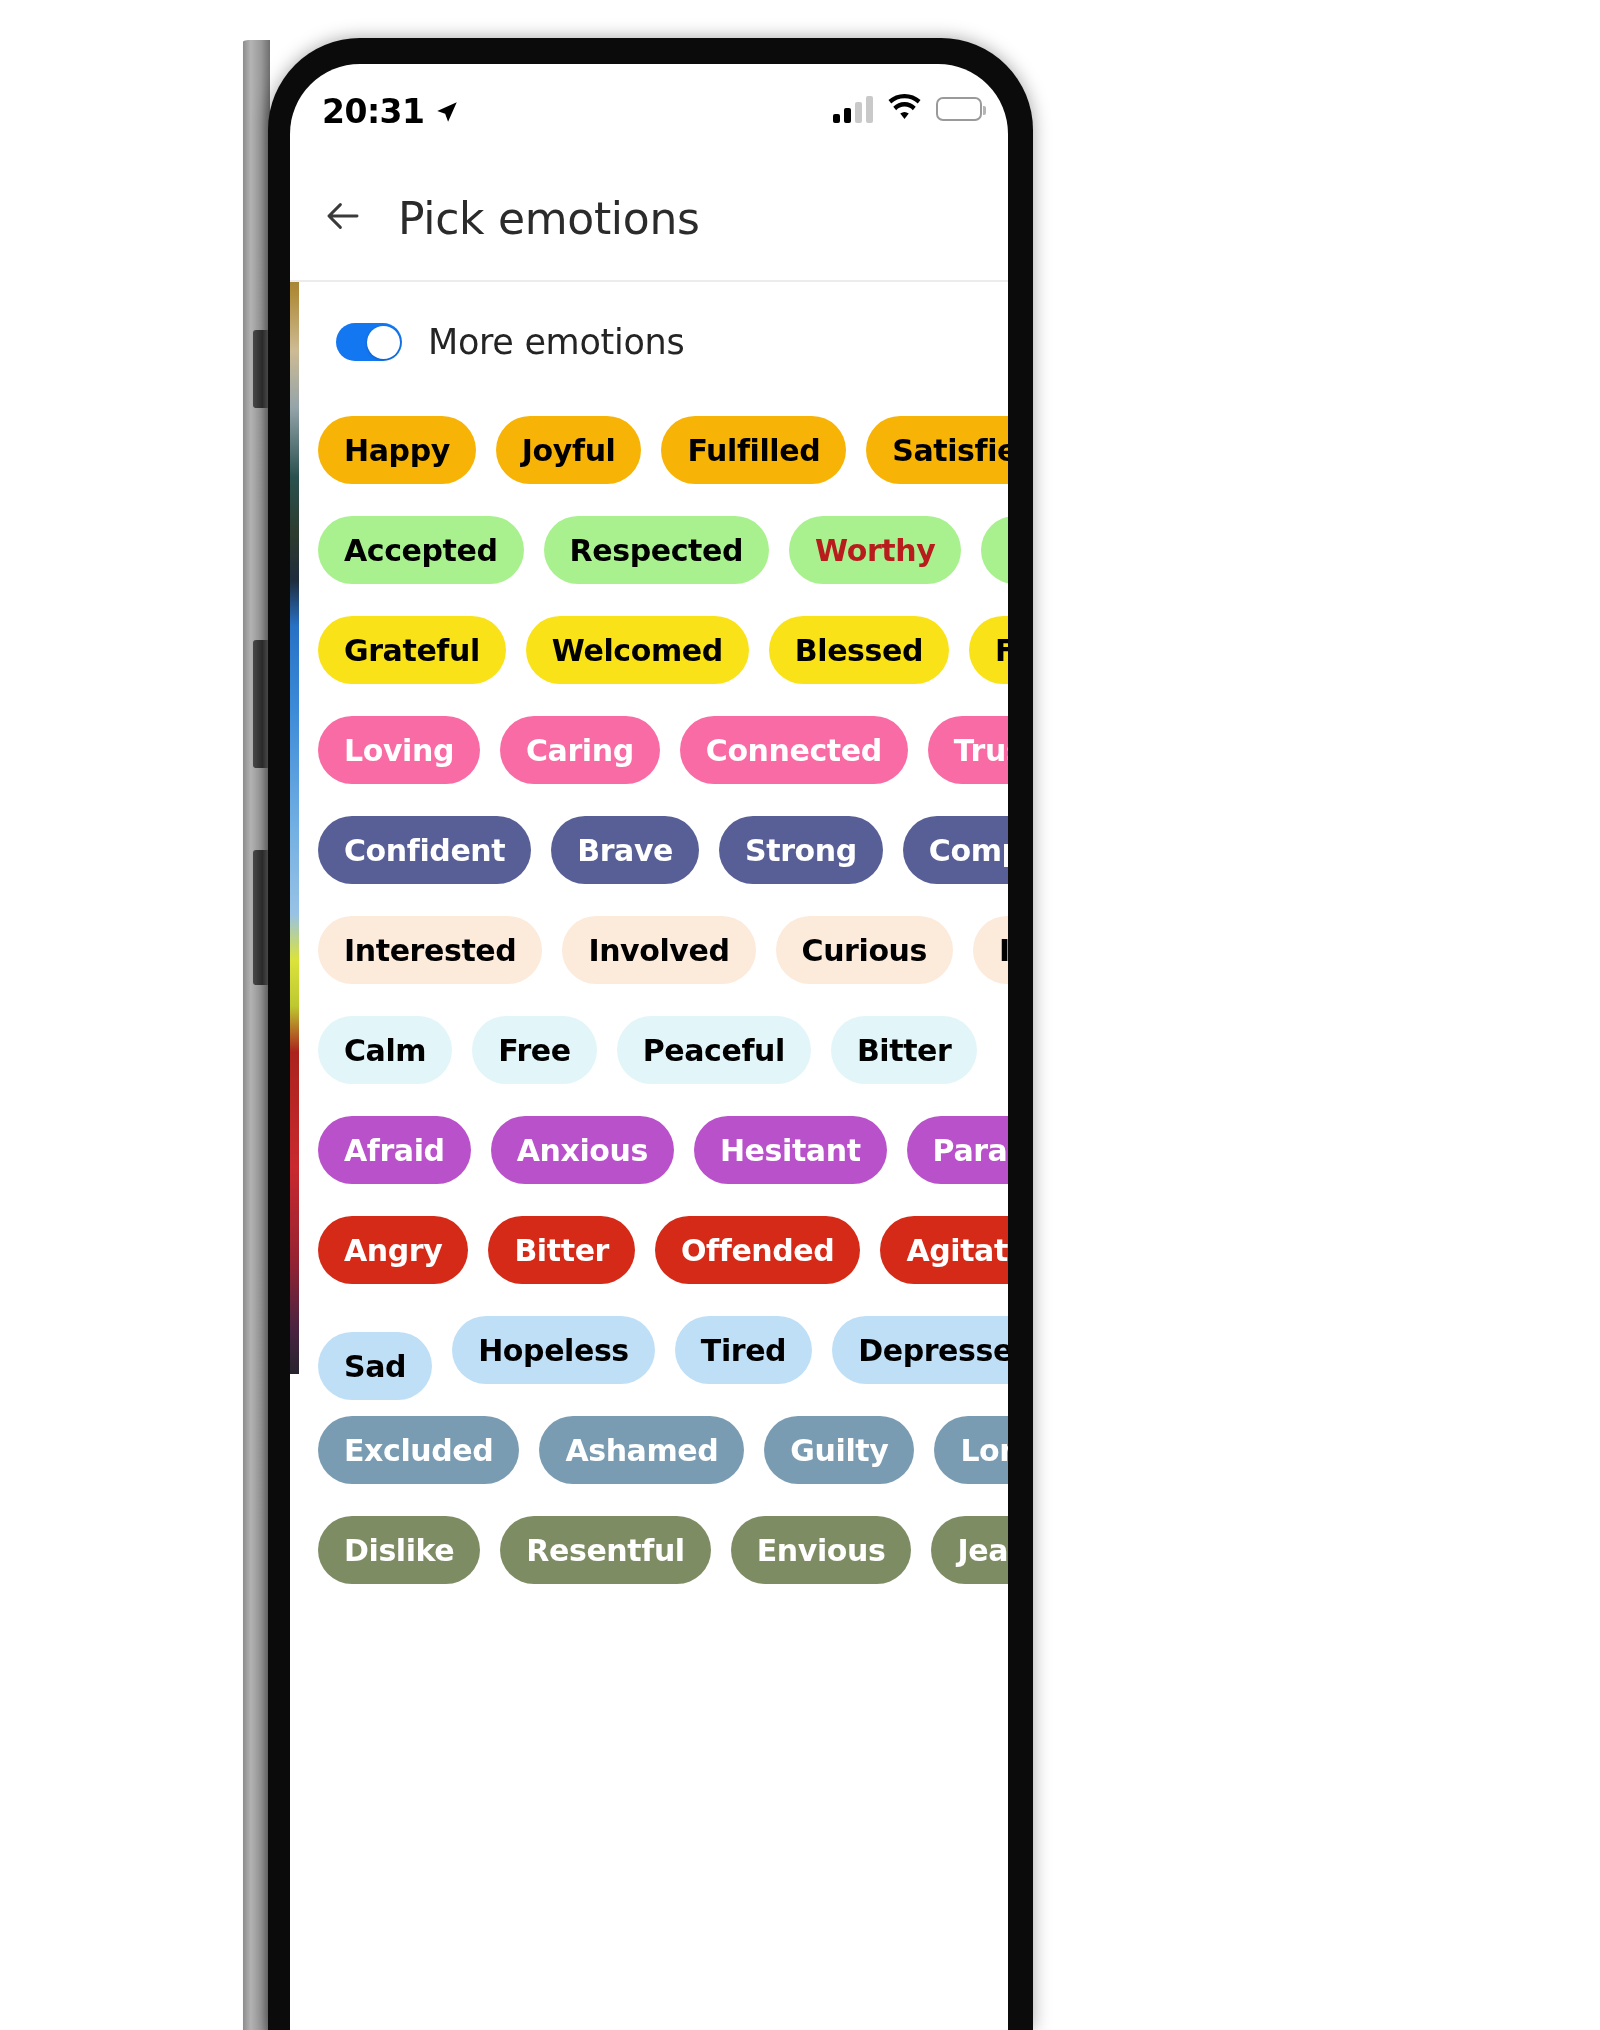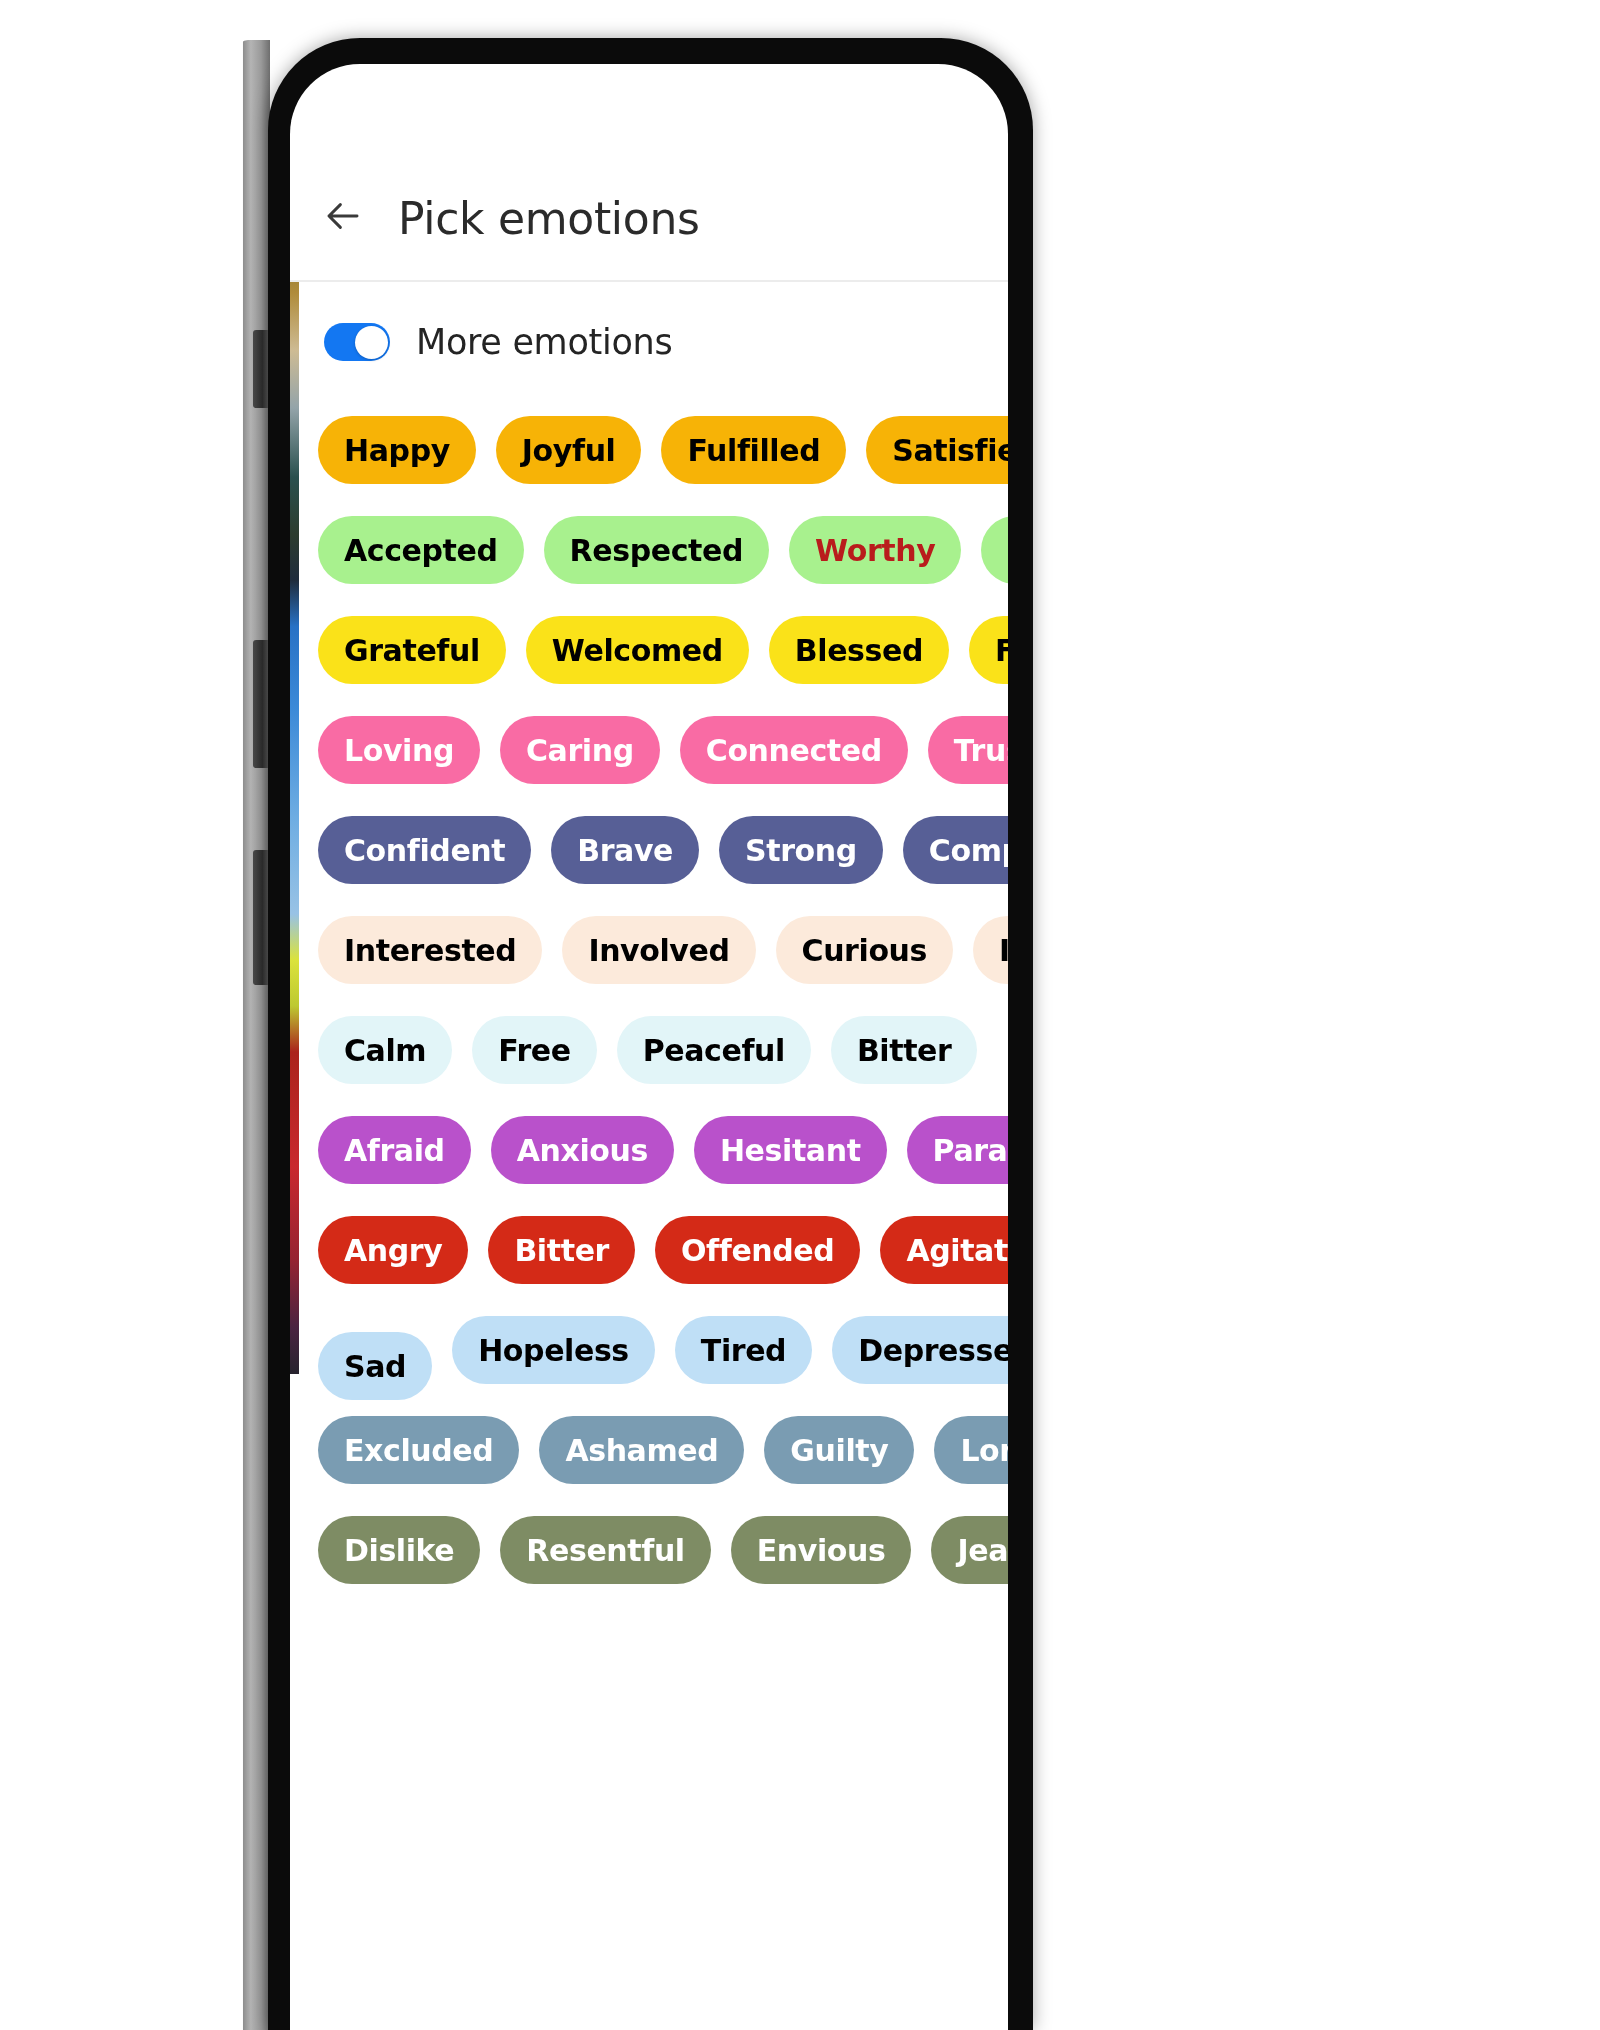--- a/index.html
+++ b/index.html
@@ -164,21 +164,21 @@
     position: absolute;
     left: 0; top: 216px;
     width: 718px;
     height: 2px;
     background: #ececec;
   }
 
   
   #toggle-row {
     position: absolute;
-    left: 4px; top: 218px;
+    left: 16px; top: 218px;
     width: 847px;
     height: 120px;
     display: flex;
     align-items: center;
   }
   #more-emotions-toggle {
     margin-left: 30px;
     width: 66px; height: 38px;
     background: #1377f2;
     border-radius: 19px;
@@ -241,20 +241,50 @@
 <div class="side-btn" id="silence-switch"></div>
 <div class="side-btn" id="volume-up"></div>
 <div class="side-btn" id="volume-down"></div>
 
 <div id="phone-frame"></div>
 
 <div id="screen">
 
   <div id="edge-sliver"></div>
 
+  <div id="status-bar">
+    <div id="status-time-group">
+      <span id="status-time">20:31</span>
+      <span>
+        <svg id="location-arrow-icon" width="26" height="26" viewBox="0 0 24 24">
+          <path d="M21 3 L3 11 L10.3 13.7 L13 21 Z" fill="#000"></path>
+        </svg>
+      </span>
+    </div>
+
+    <div id="status-icons">
+      <span id="signal-bars-icon">
+        <i></i>
+          <i></i>
+          <i></i>
+          <i></i>
+      </span>
+      <span>
+        <svg width="33" height="26" viewBox="0 0 24 19">
+          <path d="M12 18.2 L8.9 14.3 A5 5 0 0 1 15.1 14.3 Z" fill="#000"></path>
+          <path d="M12 9.2a8.3 8.3 0 0 0-6.1 2.7l-2.1-2.5A11.6 11.6 0 0 1 12 5.9a11.6 11.6 0 0 1 8.2 3.5l-2.1 2.5A8.3 8.3 0 0 0 12 9.2z" fill="#000"></path>
+          <path d="M12 3.1a14.3 14.3 0 0 0-9.7 3.8L.3 4.4A17.6 17.6 0 0 1 12 0a17.6 17.6 0 0 1 11.7 4.4l-2 2.5A14.3 14.3 0 0 0 12 3.1z" fill="#000"></path>
+        </svg>
+      </span>
+      <span id="battery-icon">
+        <span class="fill" style="width: 78%;"></span>
+        <span class="cap"></span>
+      </span>
+    </div>
+  </div>
 
   <div id="app-bar">
     <div id="back-button">
       <span>
         <svg width="42" height="42" viewBox="0 0 24 24">
           <path d="M20 12 H4 M10.5 5.5 L4 12 L10.5 18.5" fill="none" stroke="#3a3a3a" stroke-width="1.7" stroke-linecap="round" stroke-linejoin="round"></path>
         </svg>
       </span>
     </div>
     <div id="page-title">Pick emotions</div>

